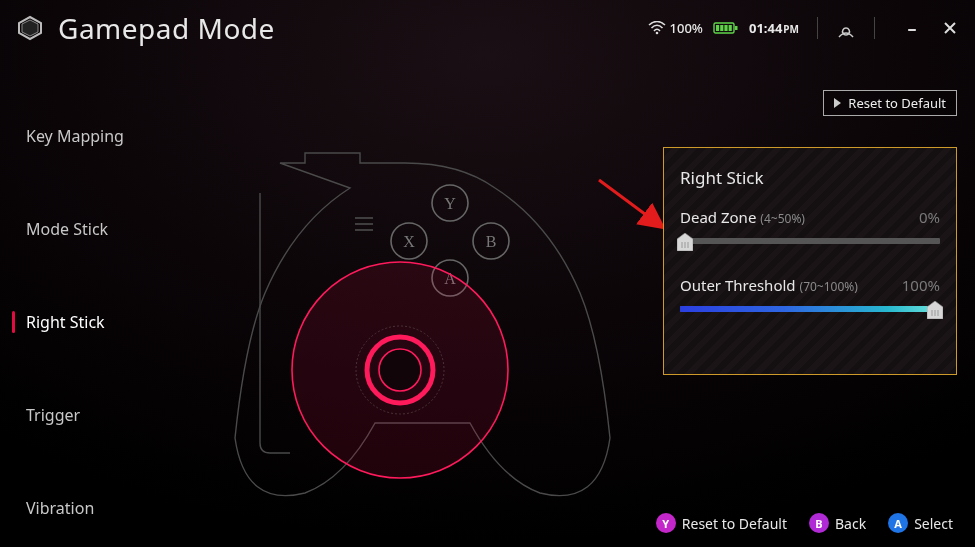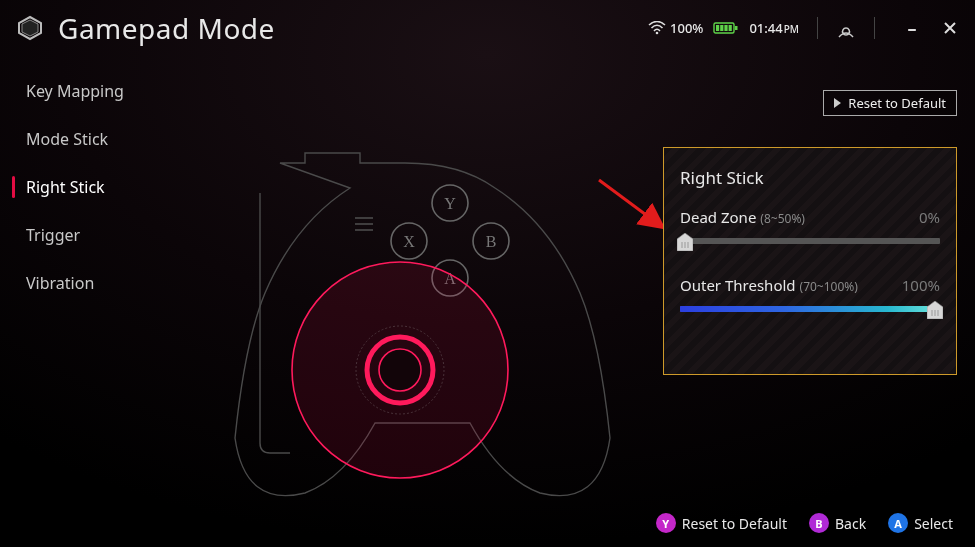--- a/index.html
+++ b/index.html
@@ -12,27 +12,27 @@
   }
 
   
   .header { display:flex; align-items:center; height:56px; padding:0 16px; }
   .logo { width:28px; height:28px; margin-right:14px; display:flex; align-items:center; justify-content:center; }
   .title { font-size:28px; font-weight:400; letter-spacing:0.5px; }
   .hspacer { flex:1; }
   .status { display:flex; align-items:center; gap:10px; font-size:13px; font-weight:500; }
   .status .wifi-wrap { display:flex; align-items:center; gap:4px; }
   .status .batt-wrap { display:flex; align-items:center; gap:2px; }
-  .clock { font-size:13px; }
+  .clock { font-size:13px;font-weight:bold; }
   .vdiv { width:1px; height:22px; background:#444; margin:0 8px; }
   .winbtn { width:18px; height:18px; display:flex; align-items:center; justify-content:center; cursor:pointer; color:#ddd; margin-left:10px; font-size:18px; }
 
   
   .sidebar { position:absolute; left:18px; top:78px; display:flex; flex-direction:column; gap:22px; }
-  .navitem { font-size:16px; color:#c8c8c8; padding:2px 0 2px 8px; cursor:pointer; position:relative; }
+  .navitem { font-size:16px; color:#c8c8c8; padding:2px 0 2px 8px; cursor:pointer; position:relative;margin-top:45px; }
   .navitem.active { color:#fff; }
   .navitem.active::before { content:""; position:absolute; left:-6px; top:2px; bottom:2px; width:3px; background:#e30c42; border-radius:2px; }
 
   
   .reset-top { position:absolute; top:90px; right:18px; border:1px solid #aaa; background:rgba(0,0,0,0.2); color:#eee; font-size:13px; padding:3px 10px; display:flex; align-items:center; gap:4px; cursor:pointer; }
 
   
   .padwrap { position:absolute; left:225px; top:148px; width:400px; height:370px; pointer-events:none; }
 
   
@@ -161,21 +161,21 @@
     </defs>
   <line x1="4" y1="4" x2="66" y2="50" stroke="#e21c1c" stroke-width="3" marker-end="url(#ah)"></line>
 </svg>
 
 <div class="card">
   <h3>Right Stick</h3>
 
   <div class="row">
     <div class="rowhead">
       <span>Dead Zone</span>
-      <span class="range">(8~50%)</span>
+      <span class="range">(4~50%)</span>
       <span class="val">0%</span>
     </div>
     <div class="slider">
       <div class="track"></div>
       <svg class="thumb" style="left:-3px" viewBox="0 0 16 18">
         <polygon points="8,0 16,6 16,18 0,18 0,6" fill="#d7d7d7" stroke="#888" stroke-width="0.6"></polygon>
         <line x1="5" y1="9" x2="5" y2="15" stroke="#999"></line>
           <line x1="8" y1="9" x2="8" y2="15" stroke="#999"></line>
           <line x1="11" y1="9" x2="11" y2="15" stroke="#999"></line>
       </svg>

